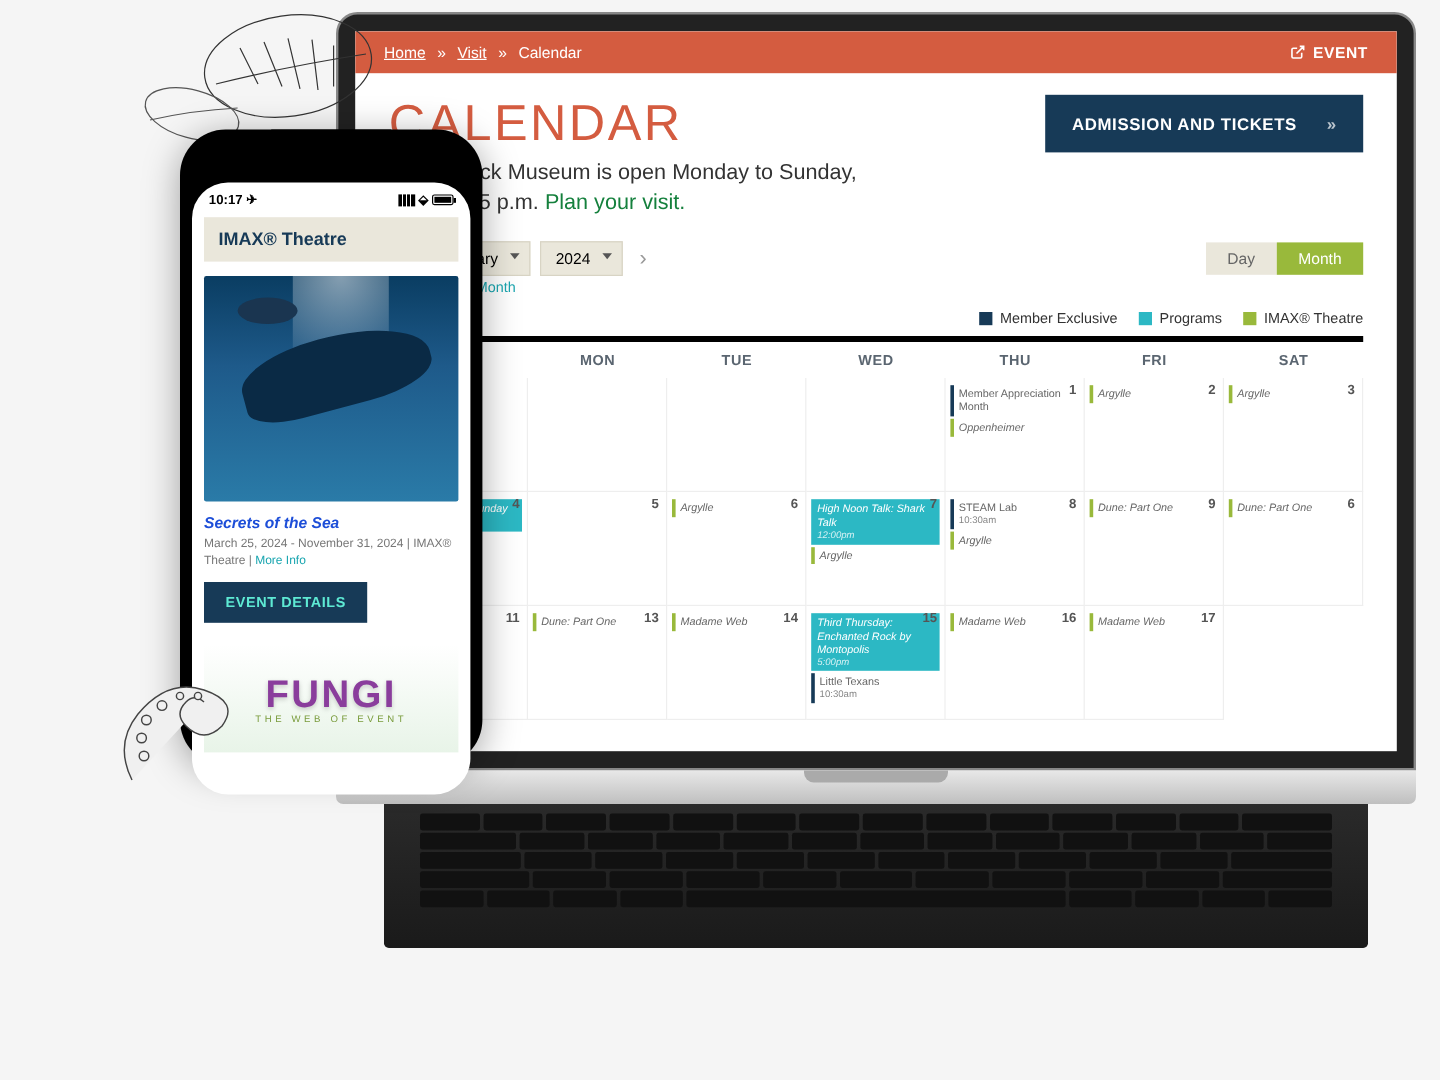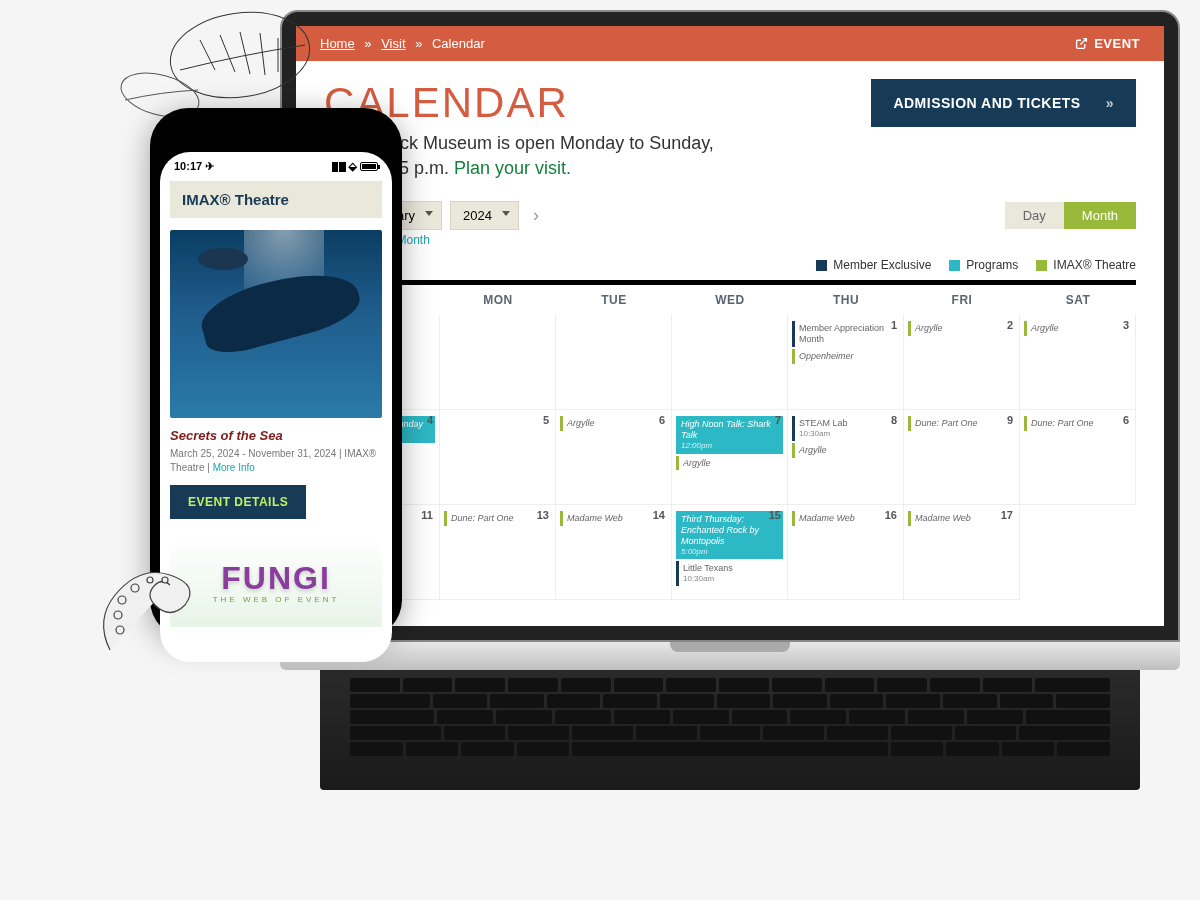--- a/index.html
+++ b/index.html
@@ -78,24 +78,24 @@
 .batt::before { content: ''; position: absolute; left: 1px; top: 1px; width: 14px; height: 5px; background: #000; }
 .phone-content { padding: 0 10px 10px; }
 .ph-title { background: #eae7db; color: #173a57; font-weight: 700; padding: 10px 12px; font-size: 15px; margin-top: 4px; }
 .poster { margin-top: 12px; width: 100%; height: 188px; background: linear-gradient(180deg, #0a3d62 0%, #1e5a8a 40%, #2a7ba8 100%); border-radius: 2px; position: relative; overflow: hidden; }
 .poster .light { position: absolute; top: 0; left: 35%; width: 80px; height: 120px; background: radial-gradient(circle at top, rgba(255,255,255,0.5), transparent 70%); }
 .poster .whale { position: absolute; top: 50px; left: 30px; width: 160px; height: 60px; background: #0a2a45; border-radius: 50% 60% 40% 30%; transform: rotate(-15deg); }
 .poster .ray { position: absolute; top: 18px; left: 28px; width: 50px; height: 22px; background: #1a3550; border-radius: 50%; }
 .poster-title { position: absolute; bottom: 12px; left: 0; right: 0; text-align: center; color: #ffd93d; font-weight: 900; font-size: 18px; text-shadow: 2px 2px 0 #0a2a45; letter-spacing: -0.5px; line-height: 0.95; }
 .poster-title small { font-size: 9px; color: #fff; display: block; font-weight: 400; letter-spacing: 0; }
 .event-meta { margin-top: 10px; }
-.event-name { font-weight: 700; font-style: italic; font-size: 13px; color: #7f1d1d; }
+.event-name { font-weight: 700; font-style: italic; font-size: 13px; color: #1d4ed8; }
 .event-dates { font-size: 10px; color: #777; margin-top: 4px; line-height: 1.4; }
 .event-dates a { color: #1aa6b0; }
-.ed-btn { background: #173a57; color: #bef264; font-weight: 700; font-size: 12px; padding: 10px 18px; display: inline-block; margin-top: 10px; letter-spacing: 0.5px; }
+.ed-btn { background: #173a57; color: #5eead4; font-weight: 700; font-size: 12px; padding: 10px 18px; display: inline-block; margin-top: 10px; letter-spacing: 0.5px; }
 .poster2 { margin-top: 18px; width: 100%; height: 90px; background: linear-gradient(180deg, #fff 0%, #e8f4e8 100%); position: relative; display: flex; flex-direction: column; align-items: center; justify-content: center; }
 .fungi-title { color: #8a3d9c; font-weight: 900; font-size: 32px; letter-spacing: 2px; text-shadow: 0 2px 4px rgba(0,0,0,0.2); }
 .fungi-sub { color: #7a9c3d; font-size: 8px; letter-spacing: 3px; margin-top: -2px; }
 
 
 .leaf1 { position: absolute; left: 100px; top: 0; width: 220px; height: 120px; z-index: 5; }
 .leaf1 svg { width: 100%; height: 100%; }
 .tentacle { position: absolute; left: 90px; top: 550px; width: 140px; height: 120px; z-index: 11; }
 </style>
 </head>

